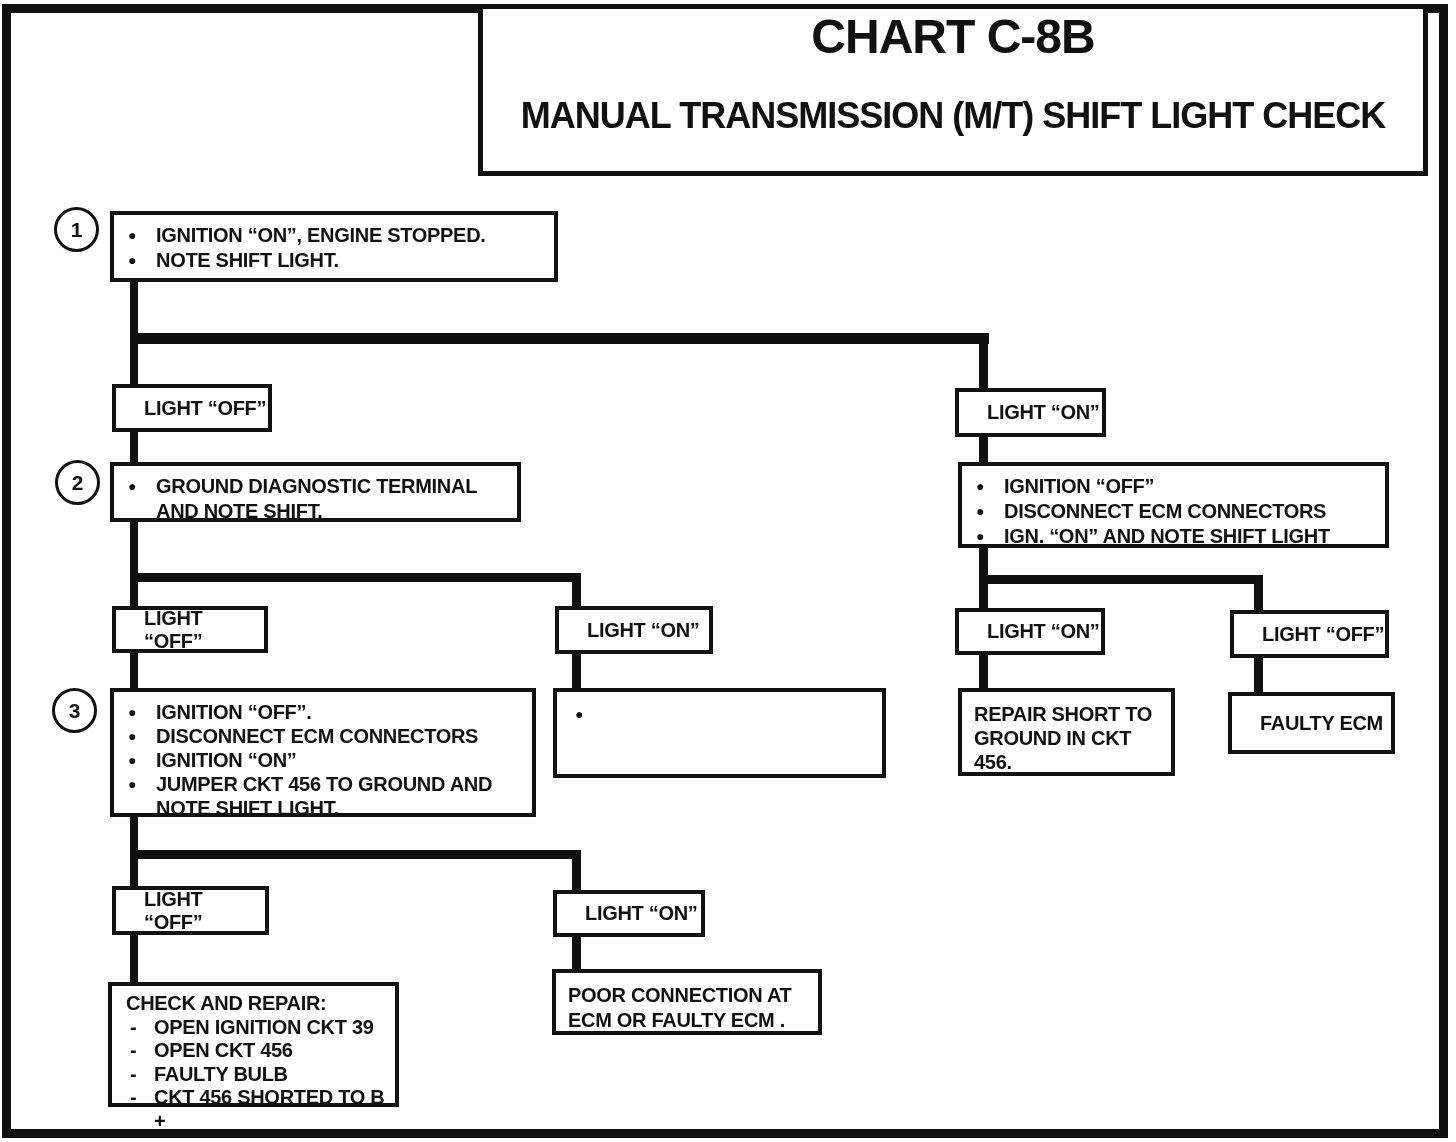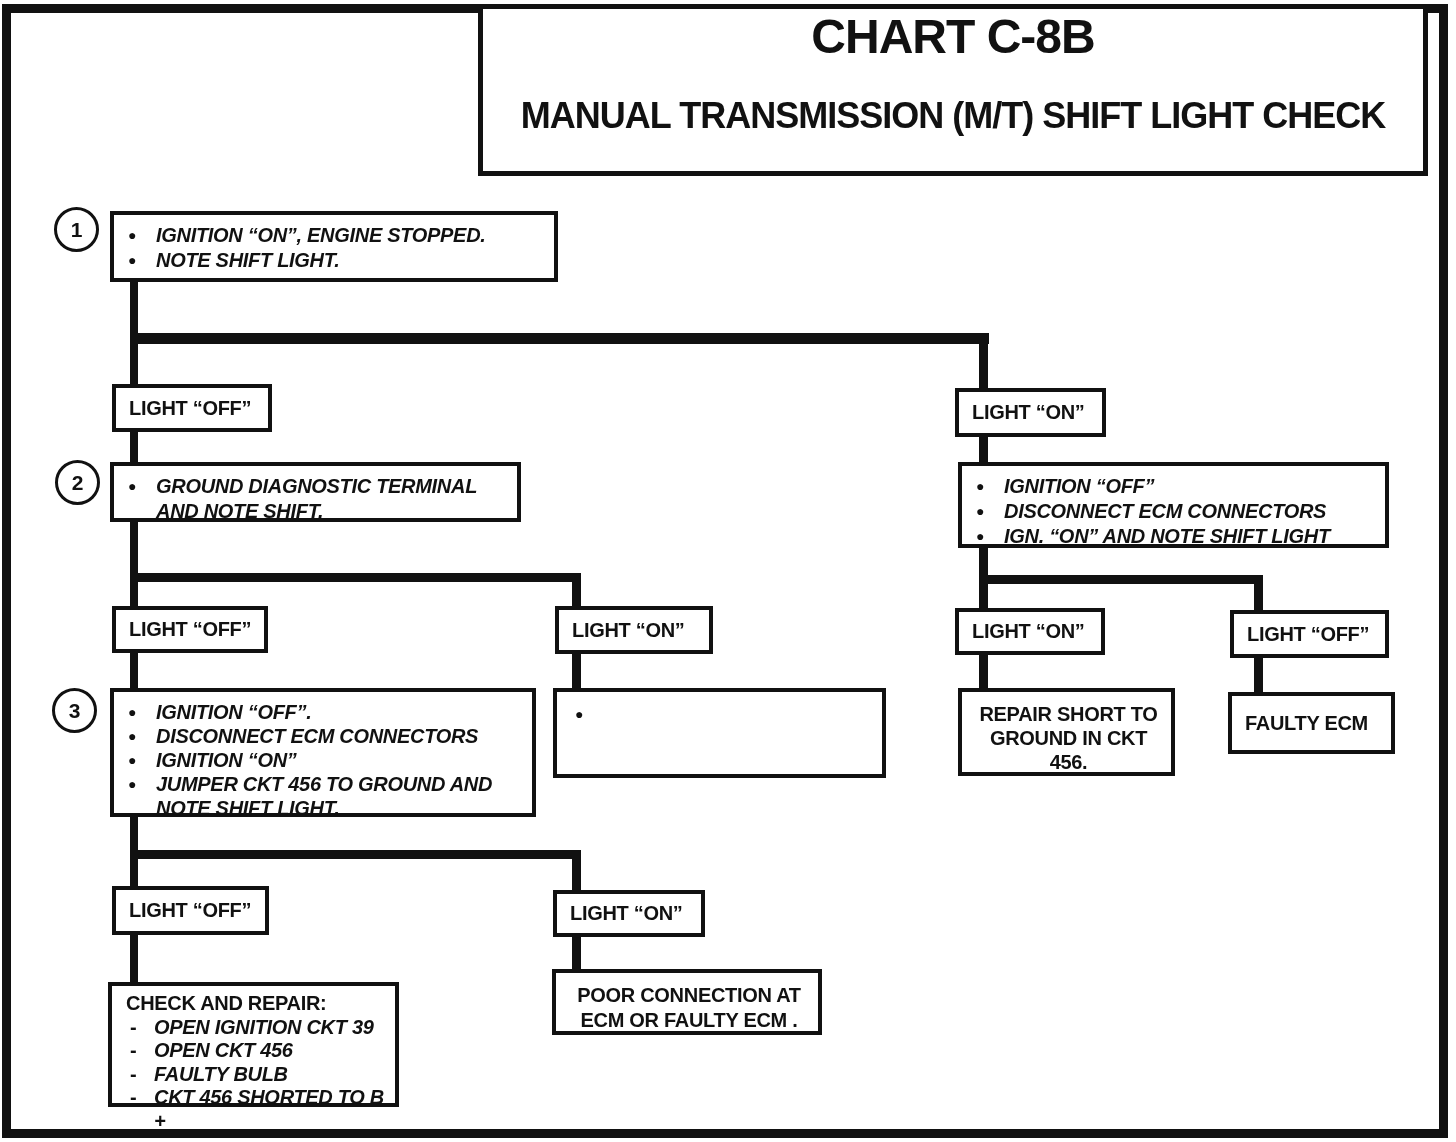--- a/index.html
+++ b/index.html
@@ -15,28 +15,28 @@
   .frame { position:absolute; left:2px; top:4px; right:8px; bottom:4px; border:9px solid var(--ink); }
   .title-box {
     position:absolute; left:478px; top:4px; width:950px; height:172px;
     background:var(--paper); border:5px solid var(--ink); z-index:3;
     display:flex; flex-direction:column; align-items:center; gap:10px;
   }
   .t1 { font-size:48px; letter-spacing:-1px; }
   .t2 { font-size:36px; letter-spacing:-1px;margin-top:21px; }
   .ln { position:absolute; background:var(--ink); z-index:1; }
   .box { position:absolute; background:var(--paper); border:4px solid var(--ink); z-index:2; }
-  .lbox { display:flex; align-items:center; padding-left:13px; font-size:20px; letter-spacing:-0.3px; }
+  .lbox { display:flex; align-items:center; padding-left:28px; font-size:20px; letter-spacing:-0.3px; }
   .sbox { font-size:20px; line-height:25px; letter-spacing:-0.3px; padding:8px 8px 4px 12px; }
   .brow { display:flex; align-items:flex-start; }
   .dot  { flex:0 0 30px; font-size:14px; line-height:inherit; padding-left:2px; }
   .dot2 { flex:0 0 48px; font-size:14px; line-height:inherit; padding-left:6px; }
   .dash { flex:0 0 30px; padding-left:6px; }
-  .btxt { flex:1;font-style:italic; }
-  .ptxt { padding-top:2px;text-align:center; }
+  .btxt { flex:1; }
+  .ptxt { padding-top:2px; }
   .numcircle {
     position:absolute; width:45px; height:45px; border:3px solid var(--ink);
     border-radius:50%; background:var(--paper); z-index:2;
     display:flex; align-items:center; justify-content:center; font-size:21px;
   }
   .tight { line-height:24px; }
   .check-head { padding-left:2px; }
 </style>
 </head>
 <body>

